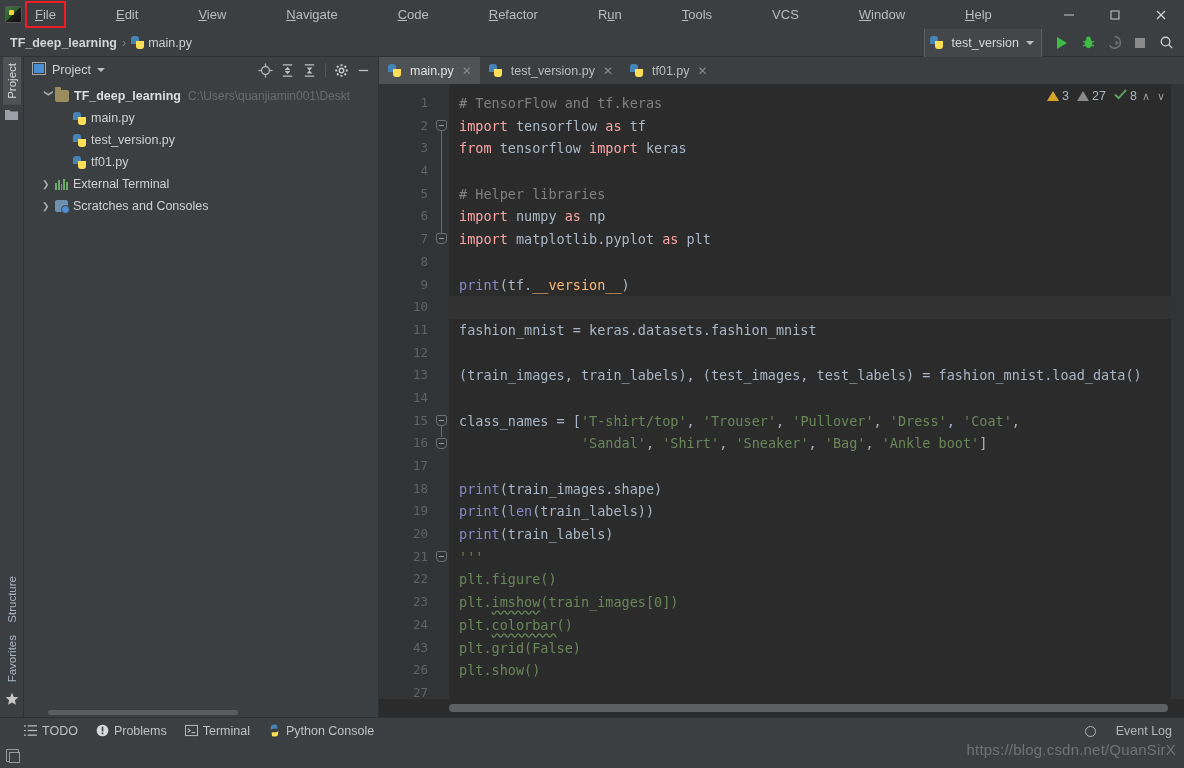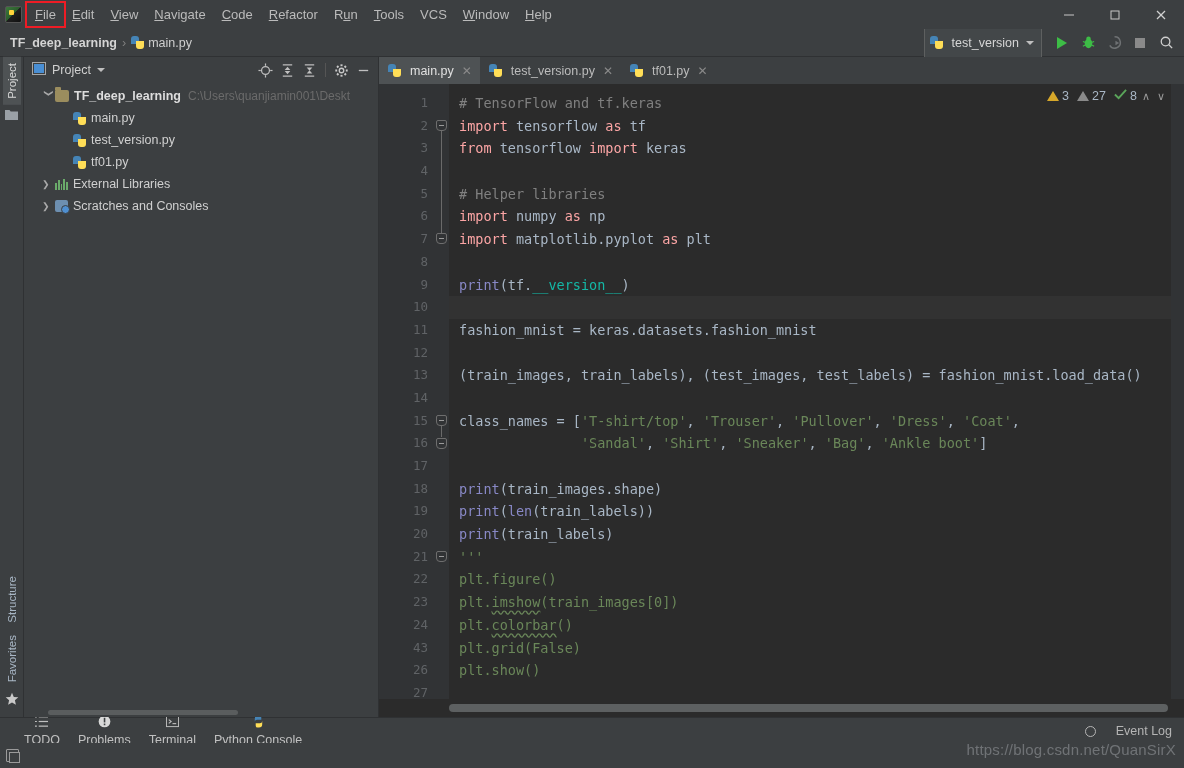--- a/index.html
+++ b/index.html
@@ -16,21 +16,21 @@
   
   .titlebar {
     height:29px; background:#3c3f41; display:flex; align-items:center;
     flex:0 0 29px; position:relative;
   }
   .logo { width:17px; height:17px; margin:0 5px 0 5px; position:relative; flex:0 0 auto;
           background:linear-gradient(135deg,#3d7a3d 0%,#2b5c2b 50%,#1f1f1f 50%,#101010 100%);
           border:1px solid #555; border-radius:2px; }
   .logo:after{ content:""; position:absolute; left:3px; top:3px; width:5px;height:5px;
                background:#ffd43b; border-radius:1px; }
-  .menubar { display:flex; align-items:center; height:29px; }
+  .menubar { display:flex; align-items:center; height:29px;gap:44px; }
   .menu-item {
     padding:3px 8px; color:#bbbbbb; font-size:13px; cursor:default;
     position:relative; line-height:17px;
   }
   .menu-item .u { text-decoration:underline; }
   .menu-item.highlight { outline:2px solid #ee1c25; outline-offset:0px; }
   .win-title {
     position:absolute; left:0; right:0; text-align:center; color:#9d9d9d;
     font-size:13px; pointer-events:none;
   }
@@ -140,21 +140,21 @@
     flex:1; padding-top:8px; font-family:"DejaVu Sans Mono", monospace; font-size:13.5px;
     position:relative; overflow:hidden; white-space:pre; min-width:0;
   }
   .cl { height:22.7px; line-height:22.7px; padding-left:10px; white-space:pre; }
   .cl.caretline { background:#323232; }
   .tok-c { color:#808080; }            
   .tok-k { color:#fca5a5; }            
   .tok-s { color:#6a8759; }            
   .tok-n { color:#a9b7c6; }            
   .tok-f { color:#8888c6; }            
-  .tok-m { color:#14b8a6; }
+  .tok-m { color:#fdba74; }
   .wavy { text-decoration:underline; text-decoration-style:wavy; text-decoration-color:#6a8759;
           text-underline-offset:3px; }
 
   .inspect {
     position:absolute; right:17px; top:4px; display:flex; align-items:center; gap:3px;
     font-size:12.5px; color:#a9b7c6; z-index:5;
   }
   .insp-item{ display:flex;align-items:center;gap:3px; }
   .tri-warn{ width:0;height:0;border-left:6px solid transparent;border-right:6px solid transparent;
              border-bottom:10px solid #d6a72a; }
@@ -165,21 +165,21 @@
 
   .hsb { height:18px; background:#2b2b2b; position:relative; flex:0 0 18px; }
   .hsb i { position:absolute; left:70px; top:5px; right:16px; height:8px;
            background:#5d6061; border-radius:4px; }
 
   
   .toolwin {
     height:26px; background:#3c3f41; display:flex; align-items:center; flex:0 0 26px;
     padding-left:24px; gap:18px; border-top:1px solid #2f3133;
   }
-  .twbtn { display:flex; align-items:center; gap:5px; font-size:12.5px; color:#c0c0c0;flex-direction:column; }
+  .twbtn { display:flex; align-items:center; gap:5px; font-size:12.5px; color:#c0c0c0; }
   .statusbar {
     height:25px; background:#3c3f41; display:flex; align-items:center; flex:0 0 25px;
     padding:0 10px 0 6px; font-size:12.5px; color:#b5b5b5; position:relative;
   }
   .status-right { margin-left:auto; display:flex; align-items:center; gap:16px; }
   .eventlog { position:absolute; right:12px; top:-19px; display:flex; align-items:center;
               gap:20px; font-size:12.5px; color:#b5b5b5; }
   .circ-ico{width:11px;height:11px;border:1.5px solid #b5b5b5;border-radius:50%;}
   .watermark {
     position:absolute; right:8px; bottom:10px; font-size:15px; color:#8f9296; opacity:.62;
@@ -380,21 +380,21 @@
           </div>
           <div class="node">
             <span class="arrow" style="transform: none; display: inline-block;">❯</span>
             <span class="lib-ico">
               <i style="height: 7px;"></i>
               <i style="height: 10px;"></i>
               <i style="height: 6px;"></i>
               <i style="height: 11px;"></i>
               <i style="height: 8px;"></i>
             </span>
-            <span class="nlabel">External Libraries</span>
+            <span class="nlabel">External Terminal</span>
           </div>
           <div class="node">
             <span class="arrow" style="transform: none; display: inline-block;">❯</span>
             <span class="scr-ico"></span>
             <span class="nlabel">Scratches and Consoles</span>
           </div>
         </div>
 
       <div class="proj-sb">
           <i></i>

